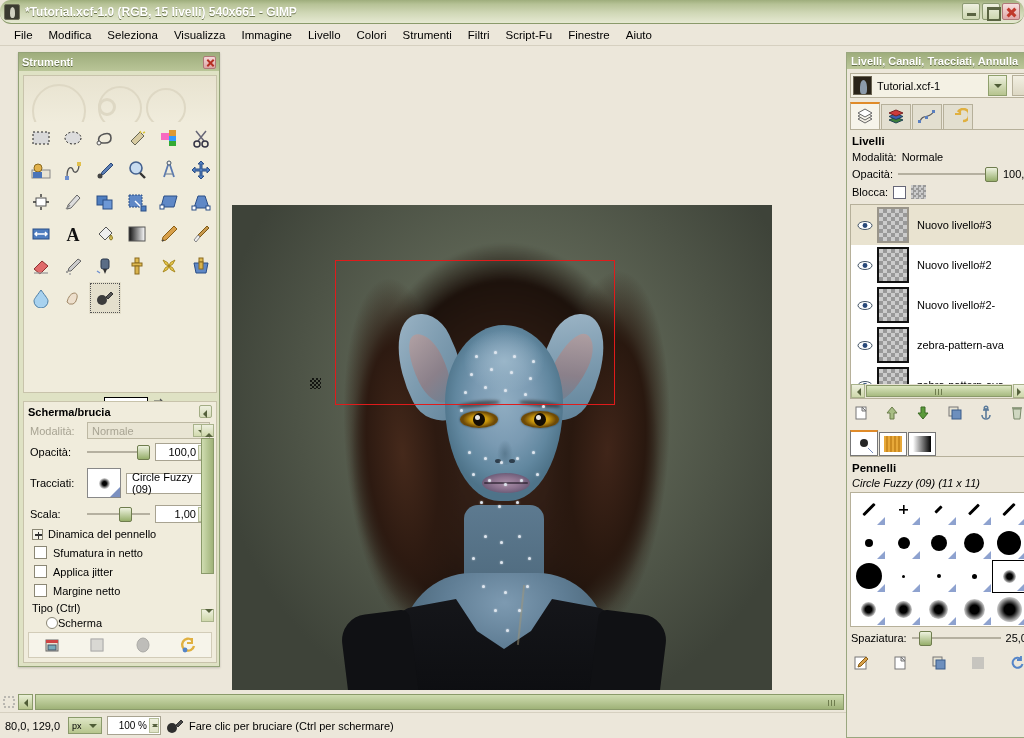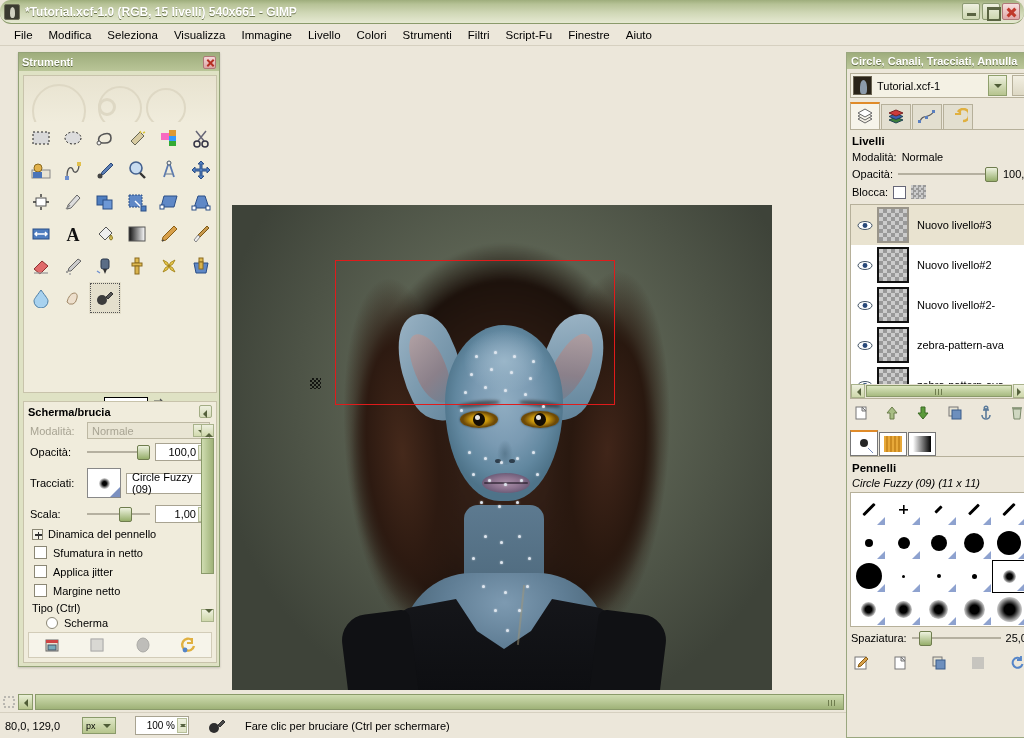--- a/index.html
+++ b/index.html
@@ -261,21 +261,21 @@
     flex:1;height:21px;background:#fff;border:1px solid #a8a391;display:flex;align-items:center;
     padding-left:5px;font-size:11px;
   }
   .chk{display:flex;align-items:center;gap:6px;padding:3px 6px 3px 10px;font-size:11px;}
   .chk .box{width:13px;height:13px;background:#fff;border:1px solid #8b8775;}
   .expander{display:flex;align-items:center;gap:5px;padding:3px 6px 3px 8px;font-size:11px;}
   .expander .pm{width:11px;height:11px;border:1px solid #8b8775;background:#f6f4e9;position:relative;}
   .expander .pm:before{content:"";position:absolute;left:2px;top:4.5px;width:7px;height:1.5px;background:#333;}
   .expander .pm:after{content:"";position:absolute;left:4.5px;top:2px;width:1.5px;height:7px;background:#333;}
   .grouplabel{padding:2px 6px 1px 8px;font-size:11px;}
-  .radio{display:flex;align-items:center;gap:6px;padding:2px 6px 2px 22px;font-size:11px;}
+  .radio{display:flex;align-items:center;padding:2px 6px 2px 22px;font-size:11px;}
   .radio .r{width:12px;height:12px;border-radius:50%;background:#fff;border:1px solid #8b8775;position:relative;}
   .radio .r.on:after{content:"";position:absolute;left:2.5px;top:2.5px;width:5px;height:5px;border-radius:50%;background:#2b7a2b;}
   .to-scroll{
     position:absolute;right:2px;top:22px;width:13px;bottom:40px;
   }
   .to-scroll .up,.to-scroll .dn{width:13px;height:13px;border:1px solid #a9b38b;
     background:linear-gradient(to bottom,#eef0df,#cfd8ab);position:relative;}
   .to-scroll .up:after{content:"";position:absolute;left:2.5px;top:4px;border:4px solid transparent;border-bottom-color:#56623d;}
   .to-scroll .dn{position:absolute;bottom:0;}
   .to-scroll .dn:after{content:"";position:absolute;left:2.5px;bottom:4px;border:4px solid transparent;border-top-color:#56623d;}
@@ -370,21 +370,21 @@
   }
   #botscroll .dragger{width:14px;height:14px;}
   #botscroll .leftar{width:15px;height:16px;border:1px solid #8a9a6a;position:relative;
     background:linear-gradient(to bottom,#e9efd6,#b6c58c);}
   #botscroll .leftar:after{content:"";position:absolute;left:5px;top:4px;border:4px solid transparent;border-right-color:#4f5c36;border-left:0;}
   #botscroll .hbar{flex:1;height:16px;border:1px solid #8a9a6a;background:linear-gradient(to bottom,#cfdcb0,#9fb278);position:relative;}
   #botscroll .hbar:after{content:"";position:absolute;right:6px;top:5px;width:9px;height:6px;
     background:repeating-linear-gradient(to right,#6f7d4e 0 1px,transparent 1px 3px);}
   #statusbar{
     position:absolute;left:0;top:712px;width:846px;height:26px;
-    background:#ece7da;display:flex;align-items:center;gap:19px;padding:0 5px;
+    background:#ece7da;display:flex;align-items:center;gap:5px;padding:0 5px;
     border-top:1px solid #d6d0c0;
   }
   #statusbar .coords{font-size:11px;min-width:58px;}
   #statusbar .unitsel{
     width:34px;height:17px;background:linear-gradient(to bottom,#dfe6c6,#b6c58c);
     border:1px solid #8a9a6a;display:flex;align-items:center;padding-left:3px;
     font-size:9px;position:relative;
   }
   #statusbar .unitsel:after{content:"";position:absolute;right:4px;top:6px;border:4px solid transparent;border-top-color:#4f5c36;}
   #statusbar .zoombox{
@@ -860,21 +860,21 @@
             <path d="M13 2 v5 h-5" fill="none" stroke="#e0b040" stroke-width="2"></path>
             <circle cx="6" cy="14" r="2.4" fill="#5585c8"></circle>
           </svg>
       </div>
     </div>
   </div>
 </div>
 
 <div id="dock">
   <div class="dock-title">
-    <span>Circle, Canali, Tracciati, Annulla</span>
+    <span>Livelli, Canali, Tracciati, Annulla</span>
   </div>
 
   <div class="imgmenu">
     <div class="thumb"></div>
     <div class="nm">Tutorial.xcf-1</div>
     <div class="dd"></div>
     <div class="auto"></div>
   </div>
 
   <div class="dtabs">

